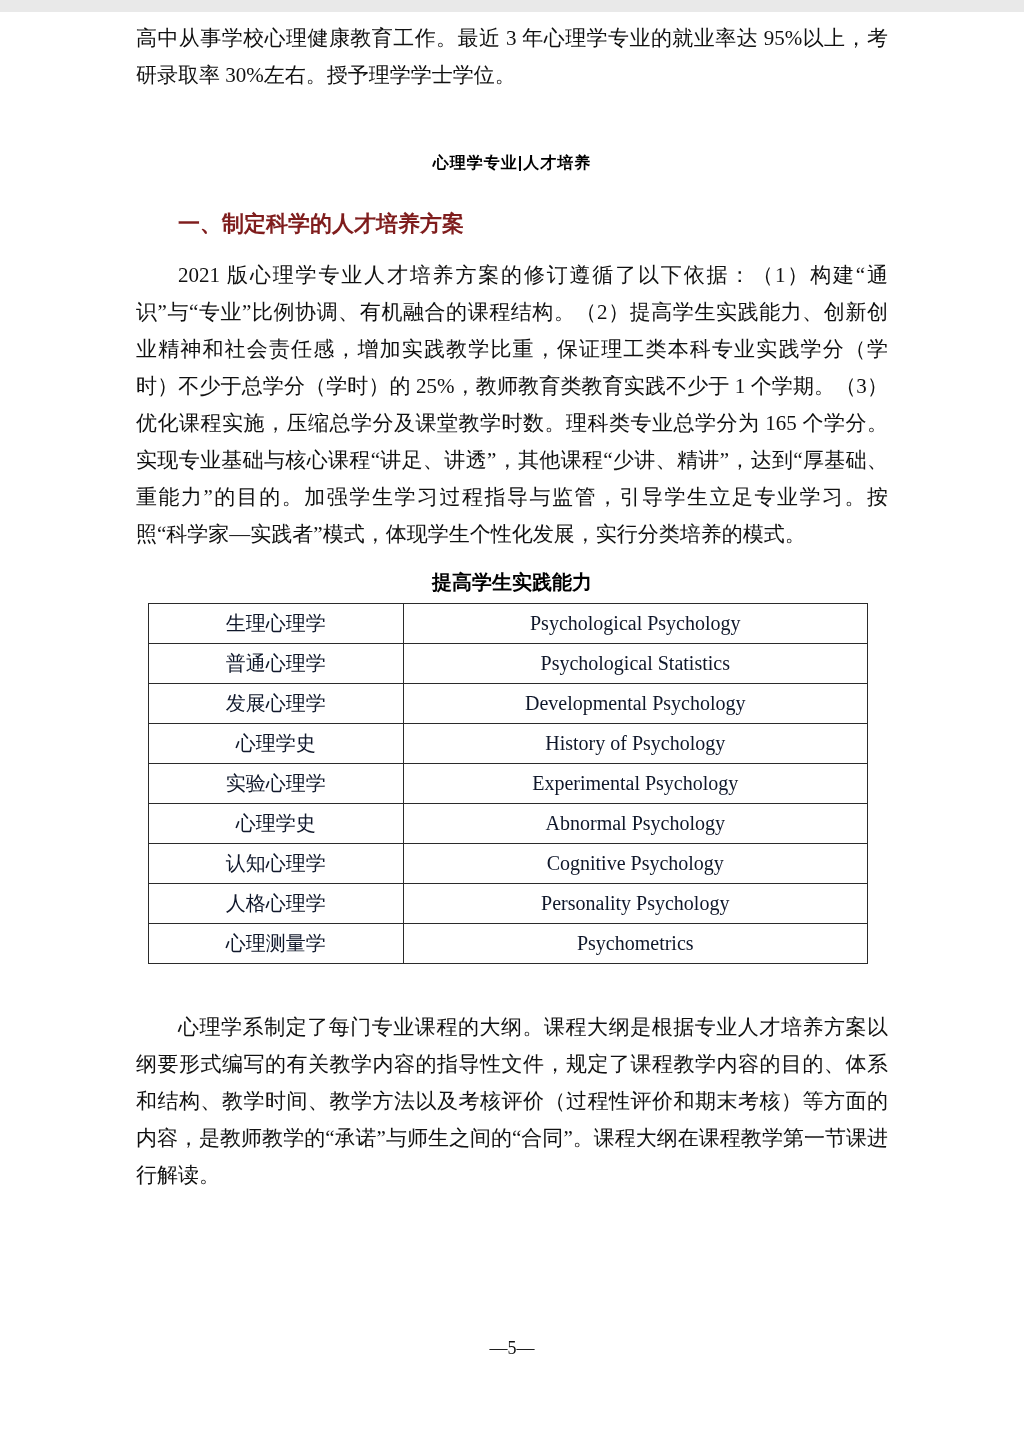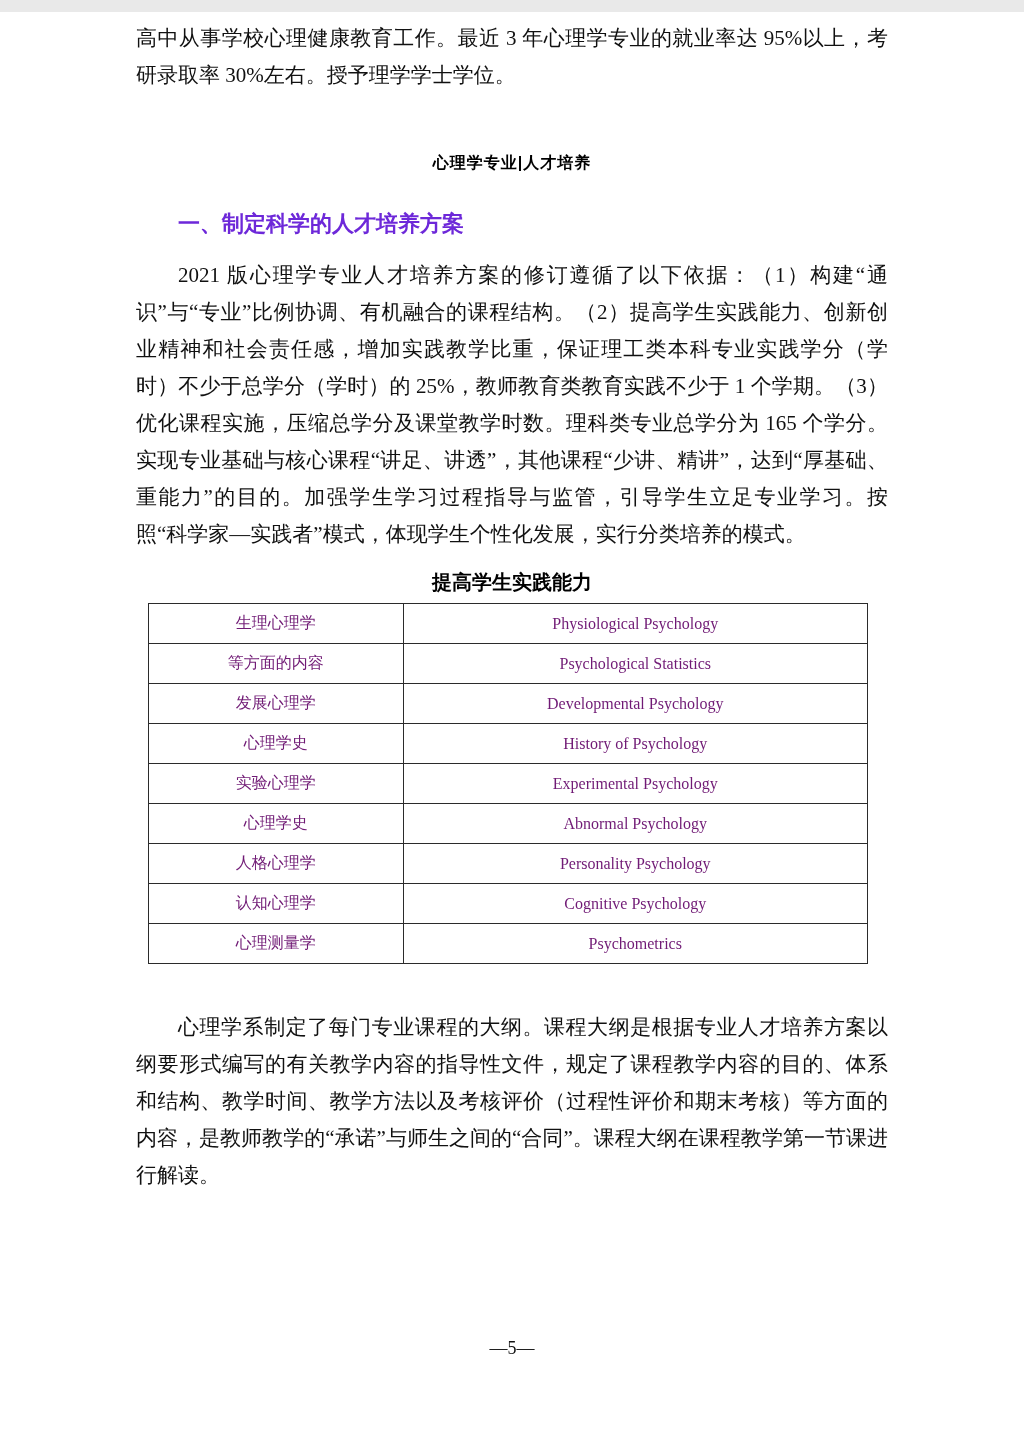--- a/index.html
+++ b/index.html
@@ -34,21 +34,21 @@
     letter-spacing: 1px;
     color: #000000;
   }
   .section-heading {
     margin-top: 28px;
     padding-left: 42px;
     font-family: "Liberation Sans", "DejaVu Sans", sans-serif;
     font-weight: bold;
     font-size: 22px;
     line-height: 32px;
-    color: #6d28d9;
+    color: #7f1d1d;
   }
   .body-para { margin-top: 17px; }
   .table-caption {
     margin-top: 15px;
     font-weight: bold;
     font-size: 20px;
     line-height: 28px;
     text-align: center;
     color: #000000;
   }
@@ -57,22 +57,22 @@
     margin-left: 12px;
     width: 720px;
     border-collapse: collapse;
     table-layout: fixed;
   }
   table.core-courses td {
     border: 1px solid #2b2b2b;
     height: 40px;
     text-align: center;
     vertical-align: middle;
-    font-size: 16px;
-    color: #701a75;
+    font-size: 20px;
+    color: #0f172a;
     padding: 0 4px;
   }
   td.zh-cell { width: 35.4%; }
   td.en-cell { width: 64.6%; }
   .closing-para { margin-top: 45px; }
   .page-number {
     position: absolute;
     top: 1326px;
     left: 0;
     width: 100%;
@@ -94,49 +94,49 @@
     <h2 class="section-heading">一、制定科学的人才培养方案</h2>
 
     <p class="para indent body-para">2021 版心理学专业人才培养方案的修订遵循了以下依据：（1）构建“通识”与“专业”比例协调、有机融合的课程结构。（2）提高学生实践能力、创新创业精神和社会责任感，增加实践教学比重，保证理工类本科专业实践学分（学时）不少于总学分（学时）的 25%，教师教育类教育实践不少于 1 个学期。（3）优化课程实施，压缩总学分及课堂教学时数。理科类专业总学分为 165 个学分。实现专业基础与核心课程“讲足、讲透”，其他课程“少讲、精讲”，达到“厚基础、重能力”的目的。加强学生学习过程指导与监管，引导学生立足专业学习。按照“科学家—实践者”模式，体现学生个性化发展，实行分类培养的模式。</p>
 
     <div class="table-caption">提高学生实践能力</div>
 
     <table class="core-courses">
       <tbody>
           <tr>
             <td class="zh-cell">生理心理学</td>
-            <td class="en-cell">Physiological Psychology</td>
+            <td class="en-cell">Psychological Psychology</td>
           </tr>
           <tr>
-            <td class="zh-cell">等方面的内容</td>
+            <td class="zh-cell">普通心理学</td>
             <td class="en-cell">Psychological Statistics</td>
           </tr>
           <tr>
             <td class="zh-cell">发展心理学</td>
             <td class="en-cell">Developmental Psychology</td>
           </tr>
           <tr>
             <td class="zh-cell">心理学史</td>
             <td class="en-cell">History of Psychology</td>
           </tr>
           <tr>
             <td class="zh-cell">实验心理学</td>
             <td class="en-cell">Experimental Psychology</td>
           </tr>
           <tr>
             <td class="zh-cell">心理学史</td>
             <td class="en-cell">Abnormal Psychology</td>
           </tr>
           <tr>
+            <td class="zh-cell">认知心理学</td>
+            <td class="en-cell">Cognitive Psychology</td>
+          </tr>
+          <tr>
             <td class="zh-cell">人格心理学</td>
             <td class="en-cell">Personality Psychology</td>
-          </tr>
-          <tr>
-            <td class="zh-cell">认知心理学</td>
-            <td class="en-cell">Cognitive Psychology</td>
           </tr>
           <tr>
             <td class="zh-cell">心理测量学</td>
             <td class="en-cell">Psychometrics</td>
           </tr>
         </tbody>
     </table>
 
     <p class="para indent closing-para">心理学系制定了每门专业课程的大纲。课程大纲是根据专业人才培养方案以纲要形式编写的有关教学内容的指导性文件，规定了课程教学内容的目的、体系和结构、教学时间、教学方法以及考核评价（过程性评价和期末考核）等方面的内容，是教师教学的“承诺”与师生之间的“合同”。课程大纲在课程教学第一节课进行解读。</p>
 

